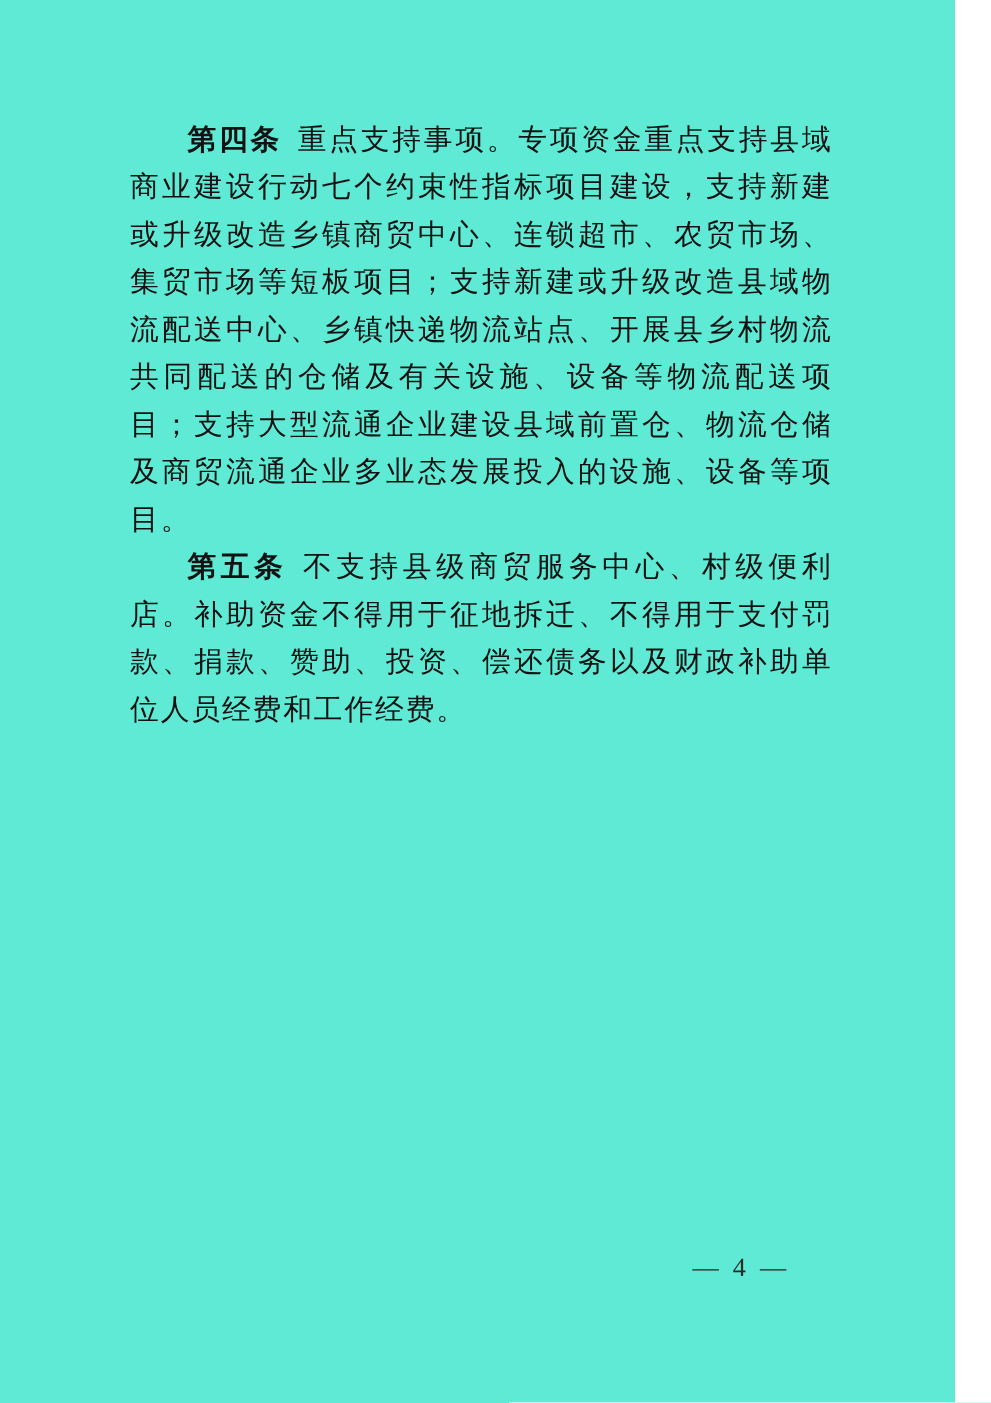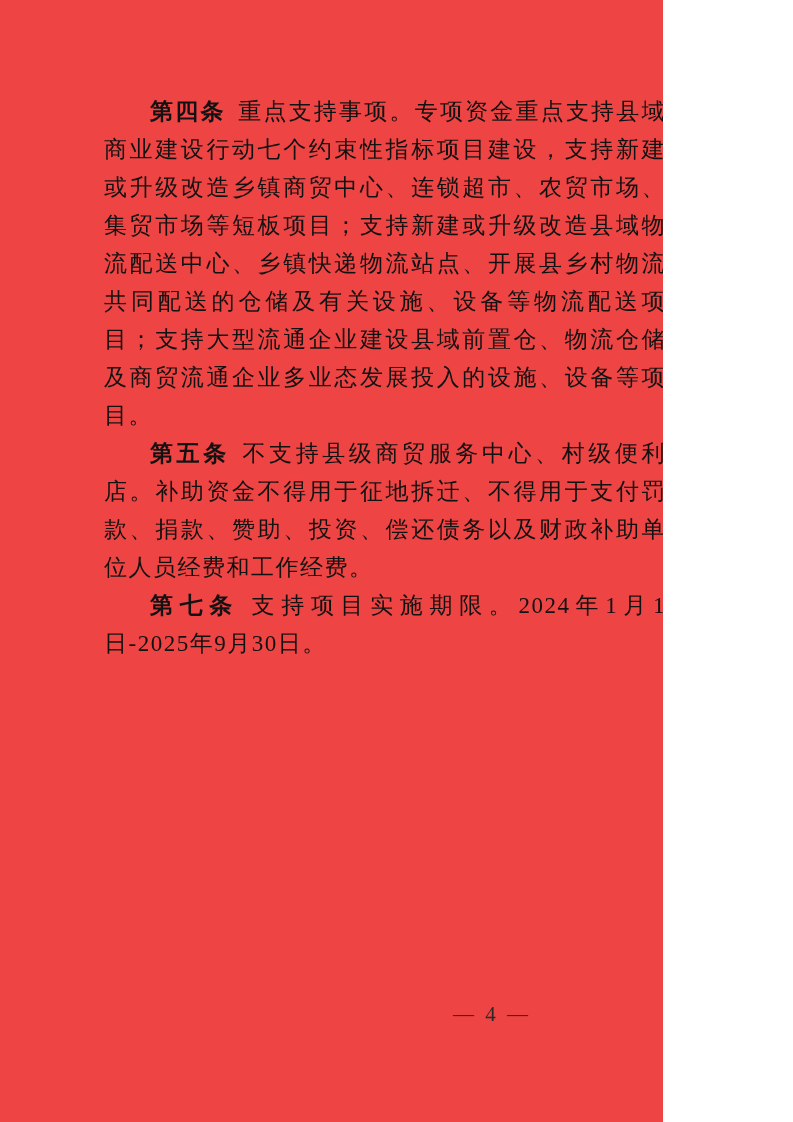--- a/index.html
+++ b/index.html
@@ -2,23 +2,23 @@
 <html><head>
 <meta charset="utf-8">
 <style>
   html, body {
     margin: 0;
     padding: 0;
     background: #ffffff;
   }
   .page {
     position: relative;
-    width: 663px;
+    width: 764px;
     height: 1122px;
-    background: #ef4444;
+    background: #5eead4;
     overflow: hidden;
     font-family: "Liberation Serif", "DejaVu Serif", serif;
     color: #121212;
   }
   .content {
     position: absolute;
     left: 104px;
     top: 93px;
     width: 562px;
   }
@@ -59,18 +59,17 @@
 <body>
 
 <div class="page">
   <div class="content">
 
     <p class="para"><span class="lead">第四条</span><span>重点支持事项。专项资金重点支持县域商业建设行动七个约束性指标项目建设，支持新建或升级改造乡镇商贸中心、连锁超市、农贸市场、集贸市场等短板项目；支持新建或升级改造县域物流配送中心、乡镇快递物流站点、开展县乡村物流共同配送的仓储及有关设施、设备等物流配送项目；支持大型流通企业建设县域前置仓、物流仓储及商贸流通企业多业态发展投入的设施、设备等项目。</span></p>
 
     <p class="para"><span class="lead">第五条</span><span>不支持县级商贸服务中心、村级便利店。补助资金不得用于征地拆迁、不得用于支付罚款、捐款、赞助、投资、偿还债务以及财政补助单位人员经费和工作经费。</span></p>
 
 
-    <p class="para"><span class="lead">第七条</span><span>支持项目实施期限。2024年1月1日-2025年9月30日。</span></p>
 
   </div>
 
   <div class="page-number">— 4 —</div>
 </div>
 
 </body></html>

